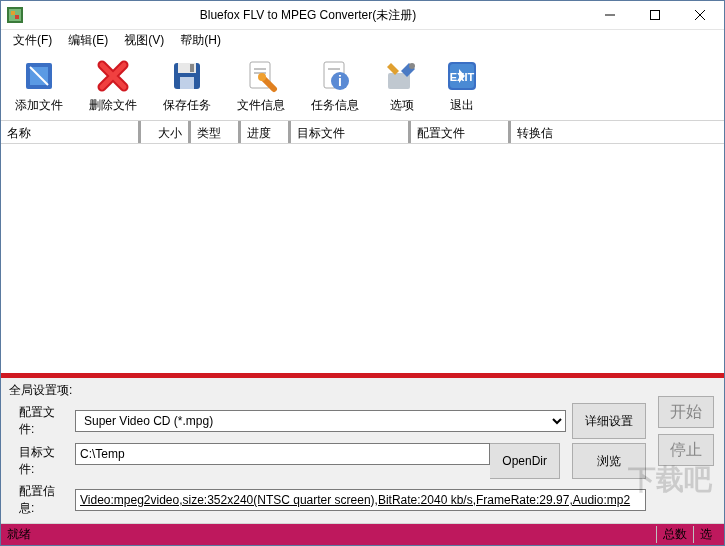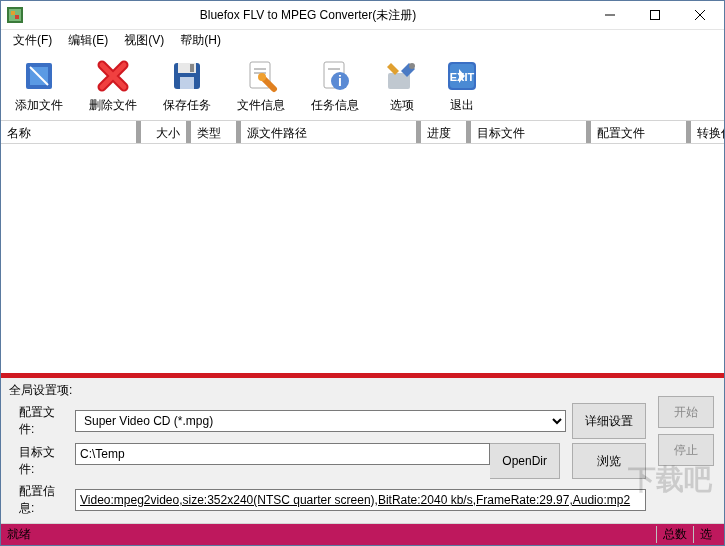--- a/index.html
+++ b/index.html
@@ -18,39 +18,39 @@
 .menu-item { padding: 2px 8px; font-size: 12px; cursor: pointer; }
 
 
 .toolbar { height: 70px; display: flex; align-items: center; padding: 6px 10px 4px 10px; gap: 18px; background: #fff; }
 .tool-btn { display: flex; flex-direction: column; align-items: center; gap: 4px; cursor: pointer; padding: 2px 4px; }
 .tool-icon { width: 34px; height: 34px; }
 .tool-label { font-size: 12px; color: #000; }
 
 
 .col-header { height: 24px; display: flex; background: #fff; border-top: 1px solid #d4d4d4; border-bottom: 1px solid #d4d4d4; }
-.col { border-right: 5px solid #a3a3a3; padding: 4px 6px; font-size: 12px; color: #000; overflow: hidden; white-space: nowrap; }
+.col { border-right: 3px solid #a3a3a3; padding: 4px 6px; font-size: 12px; color: #000; overflow: hidden; white-space: nowrap; }
 .col.right { text-align: right; }
 
 
 .list-area { flex: 1; background: #fff; overflow: auto; }
 
 
 .red-bar { height: 5px; background: #d01921; }
 
 
 .bottom-panel { background: #f0f0f0; padding: 4px 8px 6px 8px; position: relative; }
 .panel-title { font-size: 12px; color: #000; margin-bottom: 4px; }
 .settings-grid { display: grid; grid-template-columns: 60px 1fr auto auto; gap: 4px 6px; align-items: center; }
 .label { font-size: 12px; color: #000; text-align: left; padding-left: 10px; }
 select, input[type=text] { height: 22px; border: 1px solid #7a7a7a; background: #fff; font-size: 12px; padding: 0 4px; font-family: inherit; }
 select { padding-right: 16px; }
 .btn { height: 36px; padding: 0 12px; background: #e1e1e1; border: 1px solid #adadad; font-size: 12px; cursor: pointer; min-width: 58px; }
 .action-col { position: absolute; right: 10px; top: 18px; display: flex; flex-direction: column; gap: 6px; }
-.big-btn { width: 56px; height: 32px; background: #e1e1e1; border: 1px solid #adadad; font-size: 12px; cursor: pointer; color: #888; }
+.big-btn { width: 56px; height: 32px; background: #e1e1e1; border: 1px solid #adadad; font-size: 16px; cursor: pointer; color: #888; }
 .row2 { grid-column: 2 / 3; display: flex; }
 .row2 input { flex: 1; }
 .row2 .btn { border-left: none; }
 .settings-inner { margin-right: 70px; }
 
 
 .statusbar { height: 22px; background: #be185d; border-top: 1px solid #d4d4d4; display: flex; align-items: center; padding: 0 6px; font-size: 12px; }
 .status-left { flex: 1; }
 .status-seg { border-left: 1px solid #c0c0c0; padding: 0 6px; }
 
@@ -156,21 +156,20 @@
         <path d="M14 10 L20 17 L14 24" fill="#fff"></path>
       </svg>
     <span class="tool-label">退出</span>
   </div>
 </div>
 
 <div class="col-header">
   <div class="col" style="width:140px">名称</div>
   <div class="col right" style="width:50px">大小</div>
   <div class="col" style="width:50px">类型</div>
-  <div class="col" style="width:180px">源文件路径</div>
   <div class="col" style="width:50px">进度</div>
   <div class="col" style="width:120px">目标文件</div>
   <div class="col" style="width:100px">配置文件</div>
   <div class="col" style="flex:1;border-right:none">转换信</div>
 </div>
 
 <div class="list-area"></div>
 
 <div class="red-bar"></div>
 

